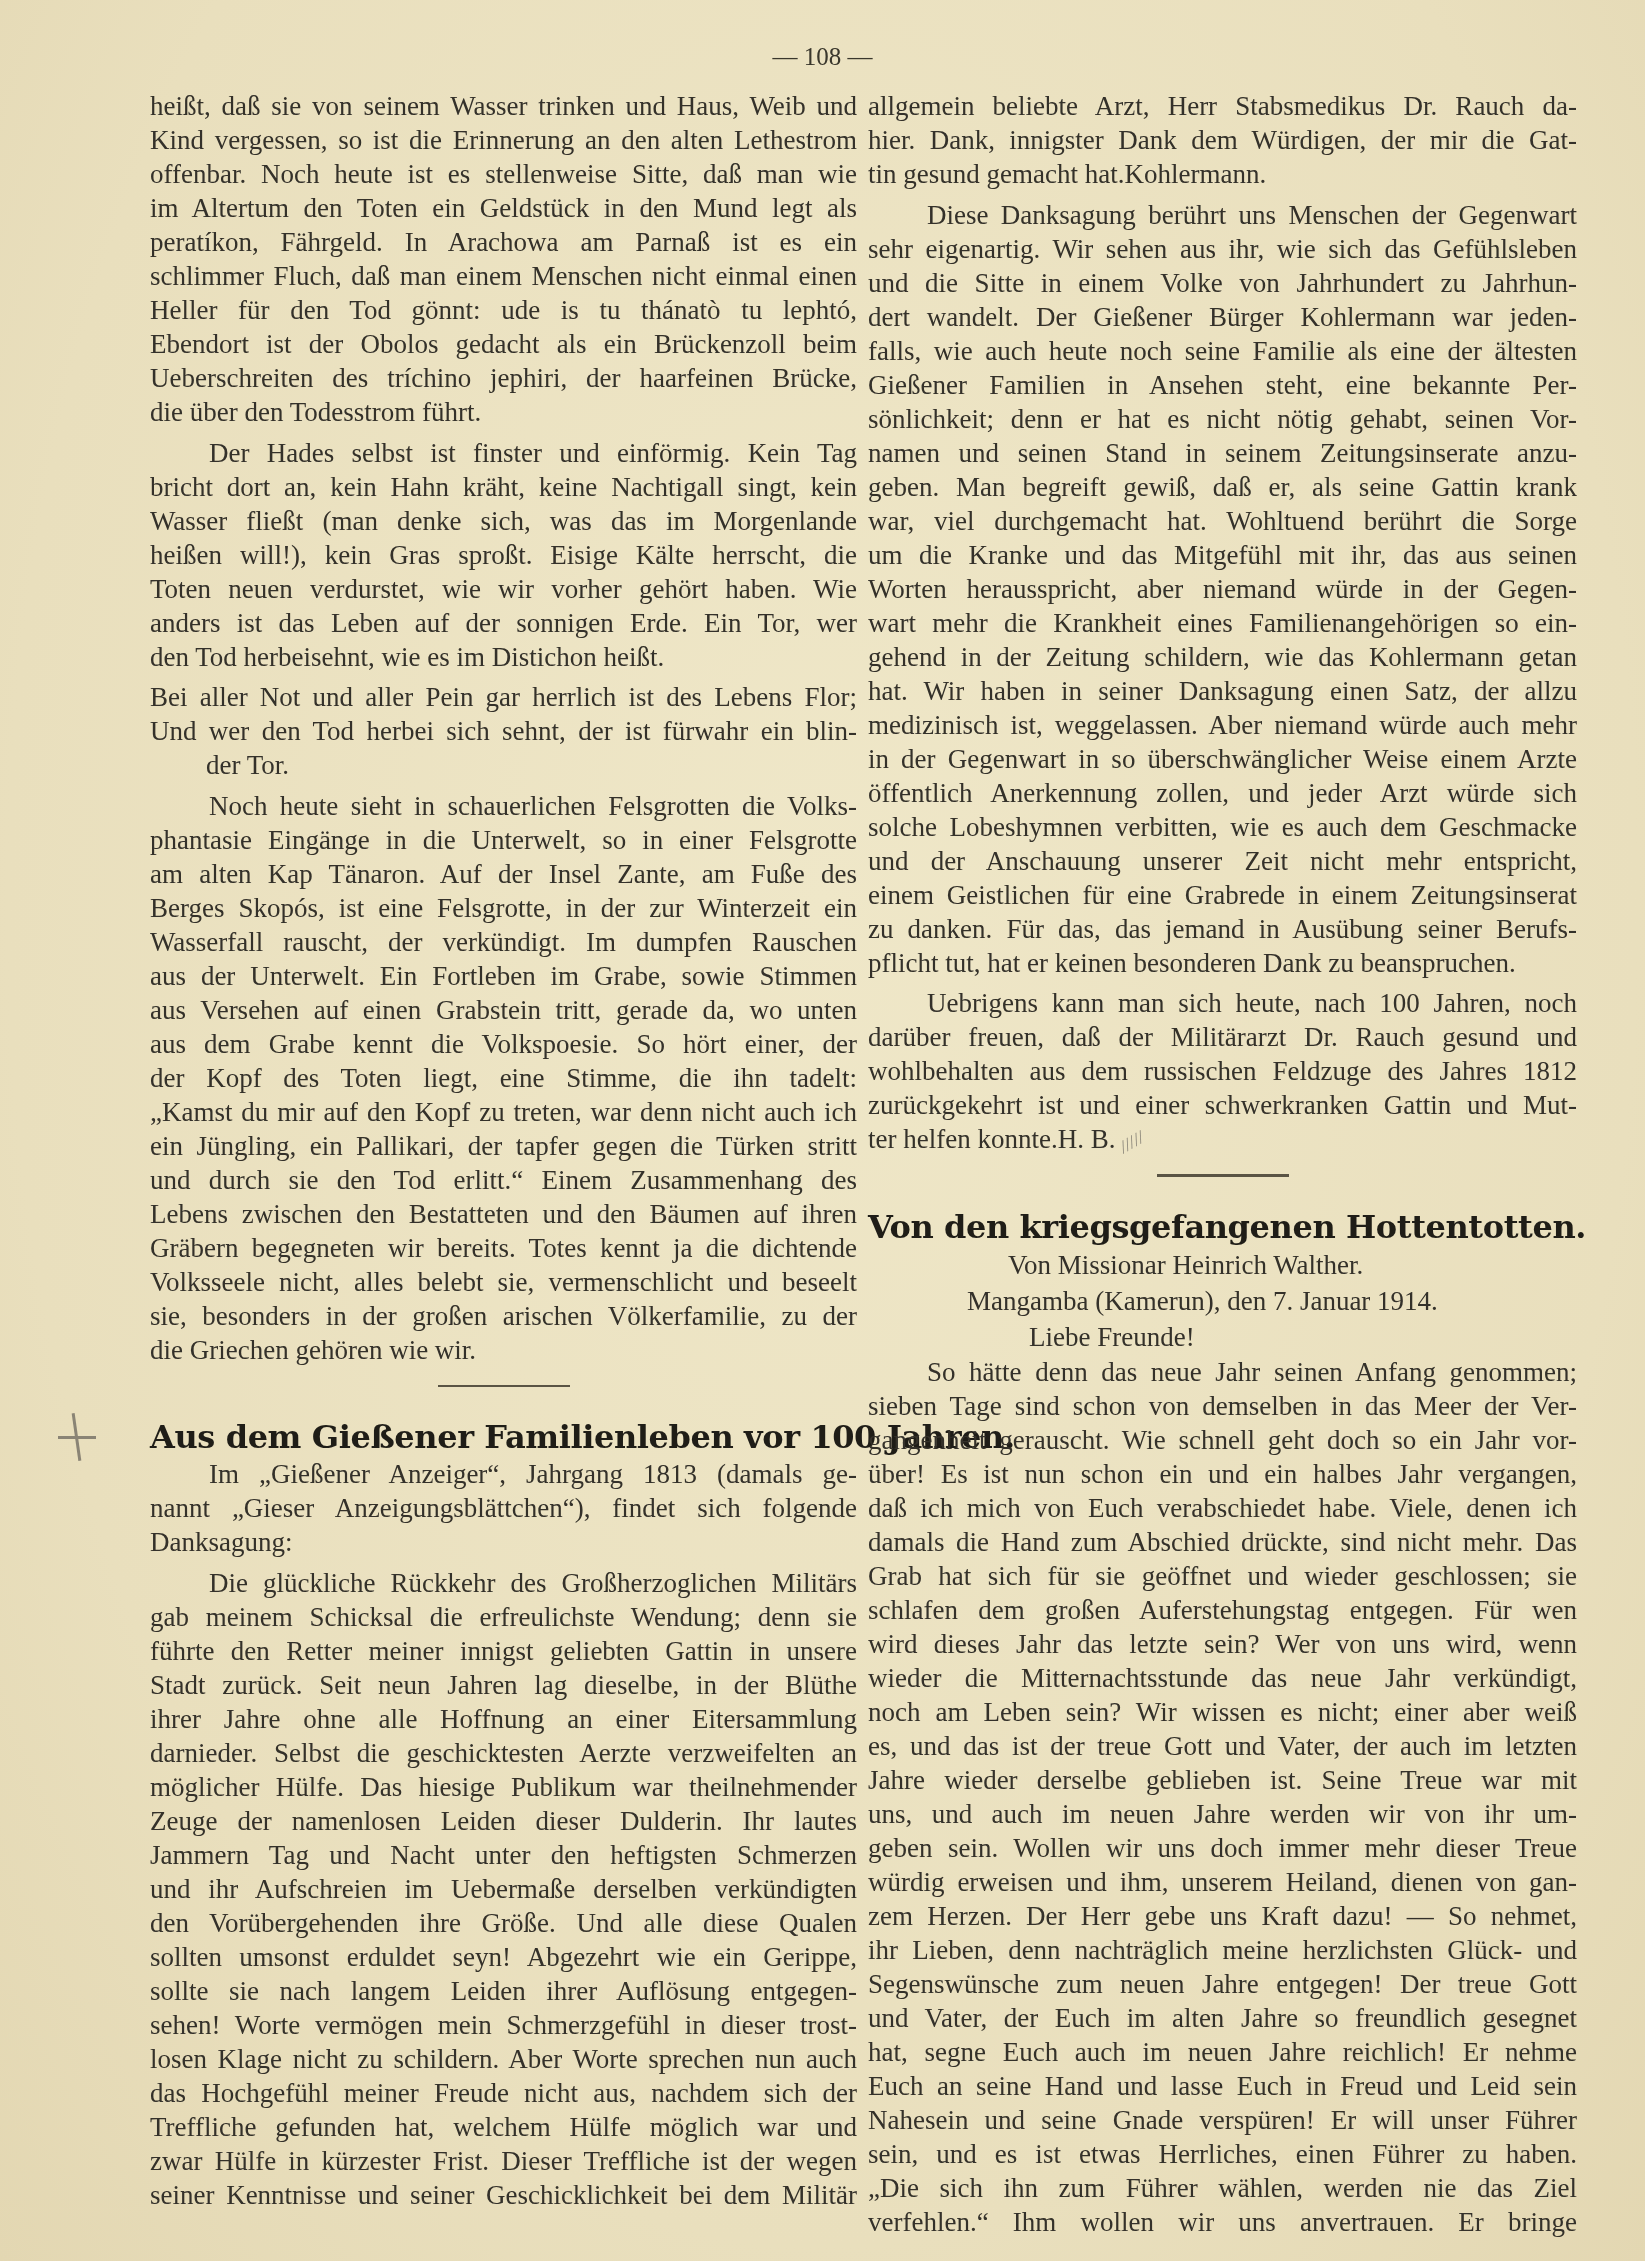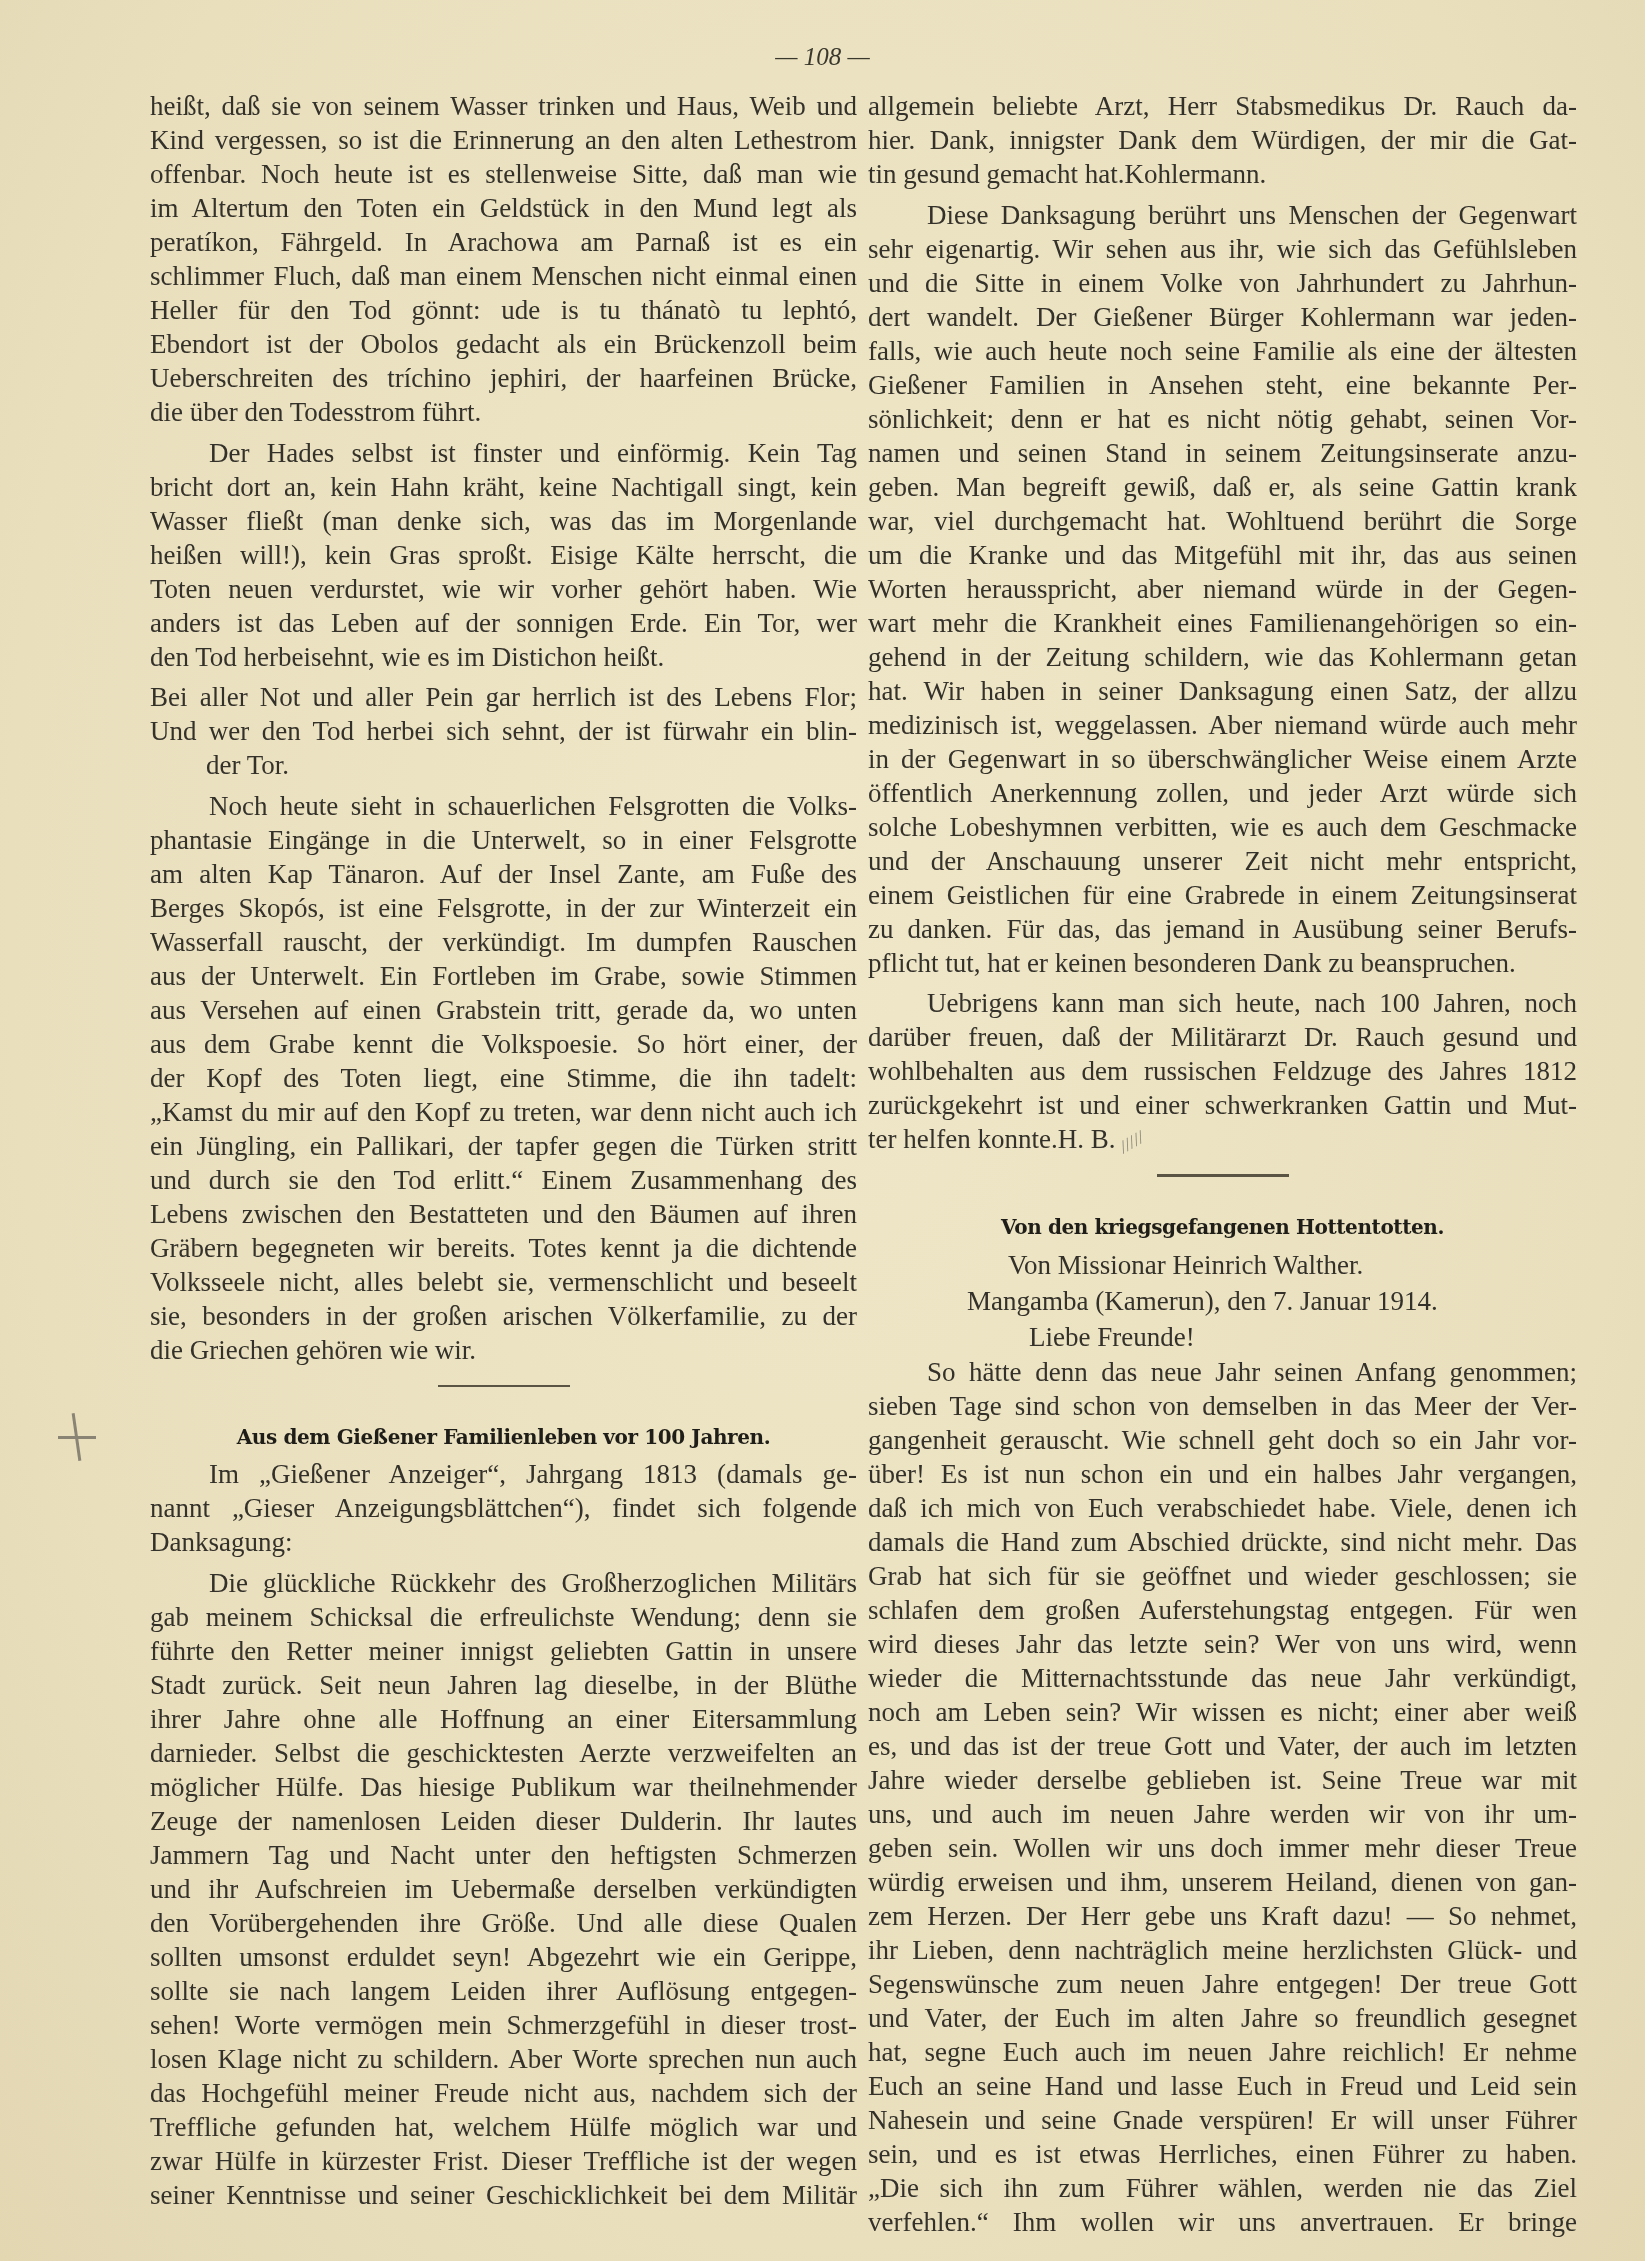--- a/index.html
+++ b/index.html
@@ -9,39 +9,38 @@
     background-image: radial-gradient(ellipse at 50% 40%, #efe7c8 0%, #e9dfbd 70%, #e3d7b2 100%);
     color: #2e2b22;
     font-family: "DejaVu Serif", "Liberation Serif", serif;
     position: relative;
     overflow: hidden;
   }
   .page-number {
     position: absolute; top: 43px; left: 0; width: 1645px;
     text-align: center; font-size: 25px; color: #3a372c;
     font-family: "Liberation Serif", serif;
-    font-style: italic;
   }
   .col {
     position: absolute; top: 89px; width: 707px;
     font-family: "Liberation Serif", serif;
     font-size: 27px; line-height: 34px;
     text-align: justify; color: #34312a;
   }
   .col-left { left: 150px; }
   .col-right { left: 868px; width: 709px; }
   .line { display: block; white-space: nowrap; text-align: justify; text-align-last: justify; height: 34px; overflow: hidden; }
   .line.last { text-align-last: left; }
   .indent { padding-left: 59px; }
   .verse-indent { padding-left: 56px; }
   .para-gap { height: 6.6px; }
   .rule { width: 132px; height: 2.5px; background: #5a5444; margin: 18px auto 31px auto; }
   .heading {
     font-family: "DejaVu Serif", serif; font-weight: bold;
-    font-size: 20px; line-height: 39px; text-align: center; color: #1f1d17;
+    font-size: 32px; line-height: 39px; text-align: center; color: #1f1d17;
     white-space: nowrap; letter-spacing: -0.4px;
   }
   .subline { display:block; white-space: nowrap; height: 36px; line-height: 36px; }
   .sig-row { display: flex; justify-content: flex-start; white-space: nowrap; height: 34px; }
   .pencil-cross {
     position: absolute; left: 58px; top: 1413px; width: 41px; height: 49px;
   }
   .pencil-cross:before { content:""; position:absolute; left:16.5px; top:0; width:2.5px; height:48px; background:#8a8475; transform: rotate(-8deg); }
   .pencil-cross:after { content:""; position:absolute; left:0; top:23px; width:38px; height:2.5px; background:#8a8475; }
   .pencil-scribble { display:inline-block; color:#8f8a7c; font-style: italic; font-size: 18px; transform: rotate(-30deg); margin-left: 3.3px; }

